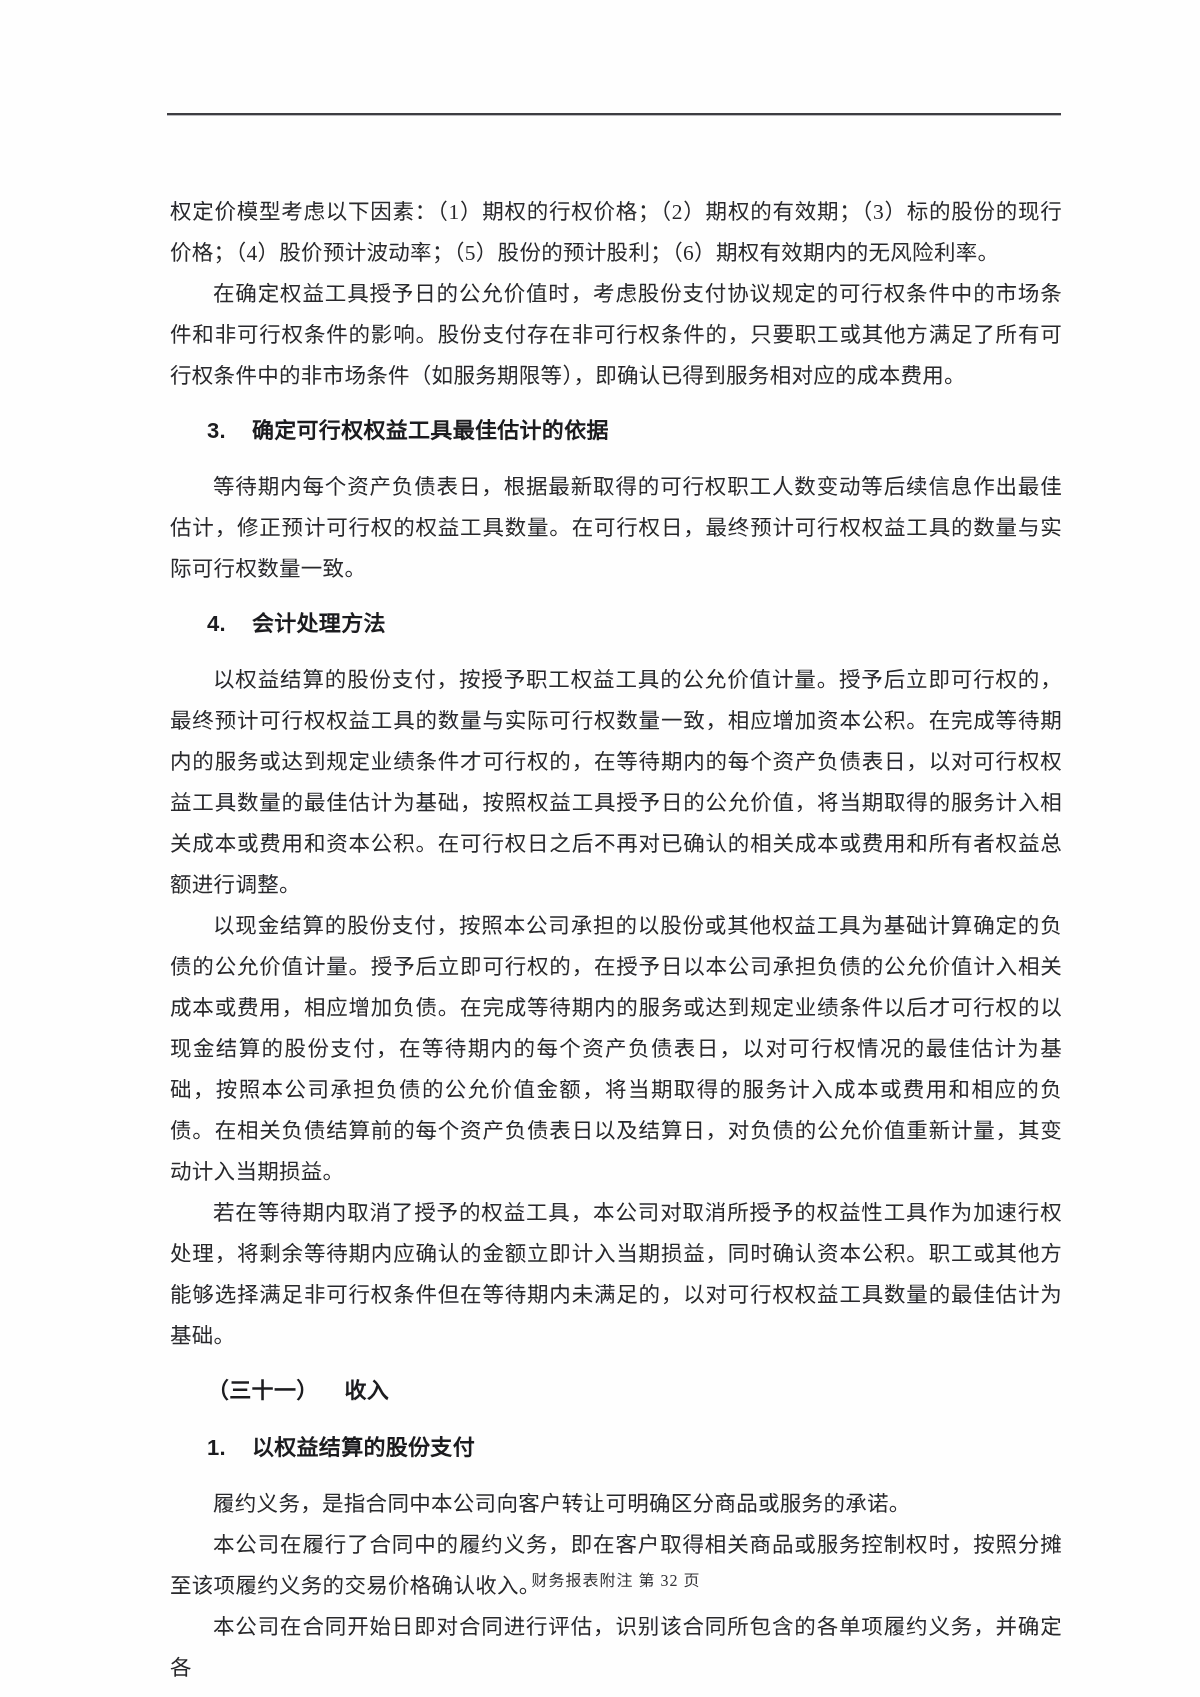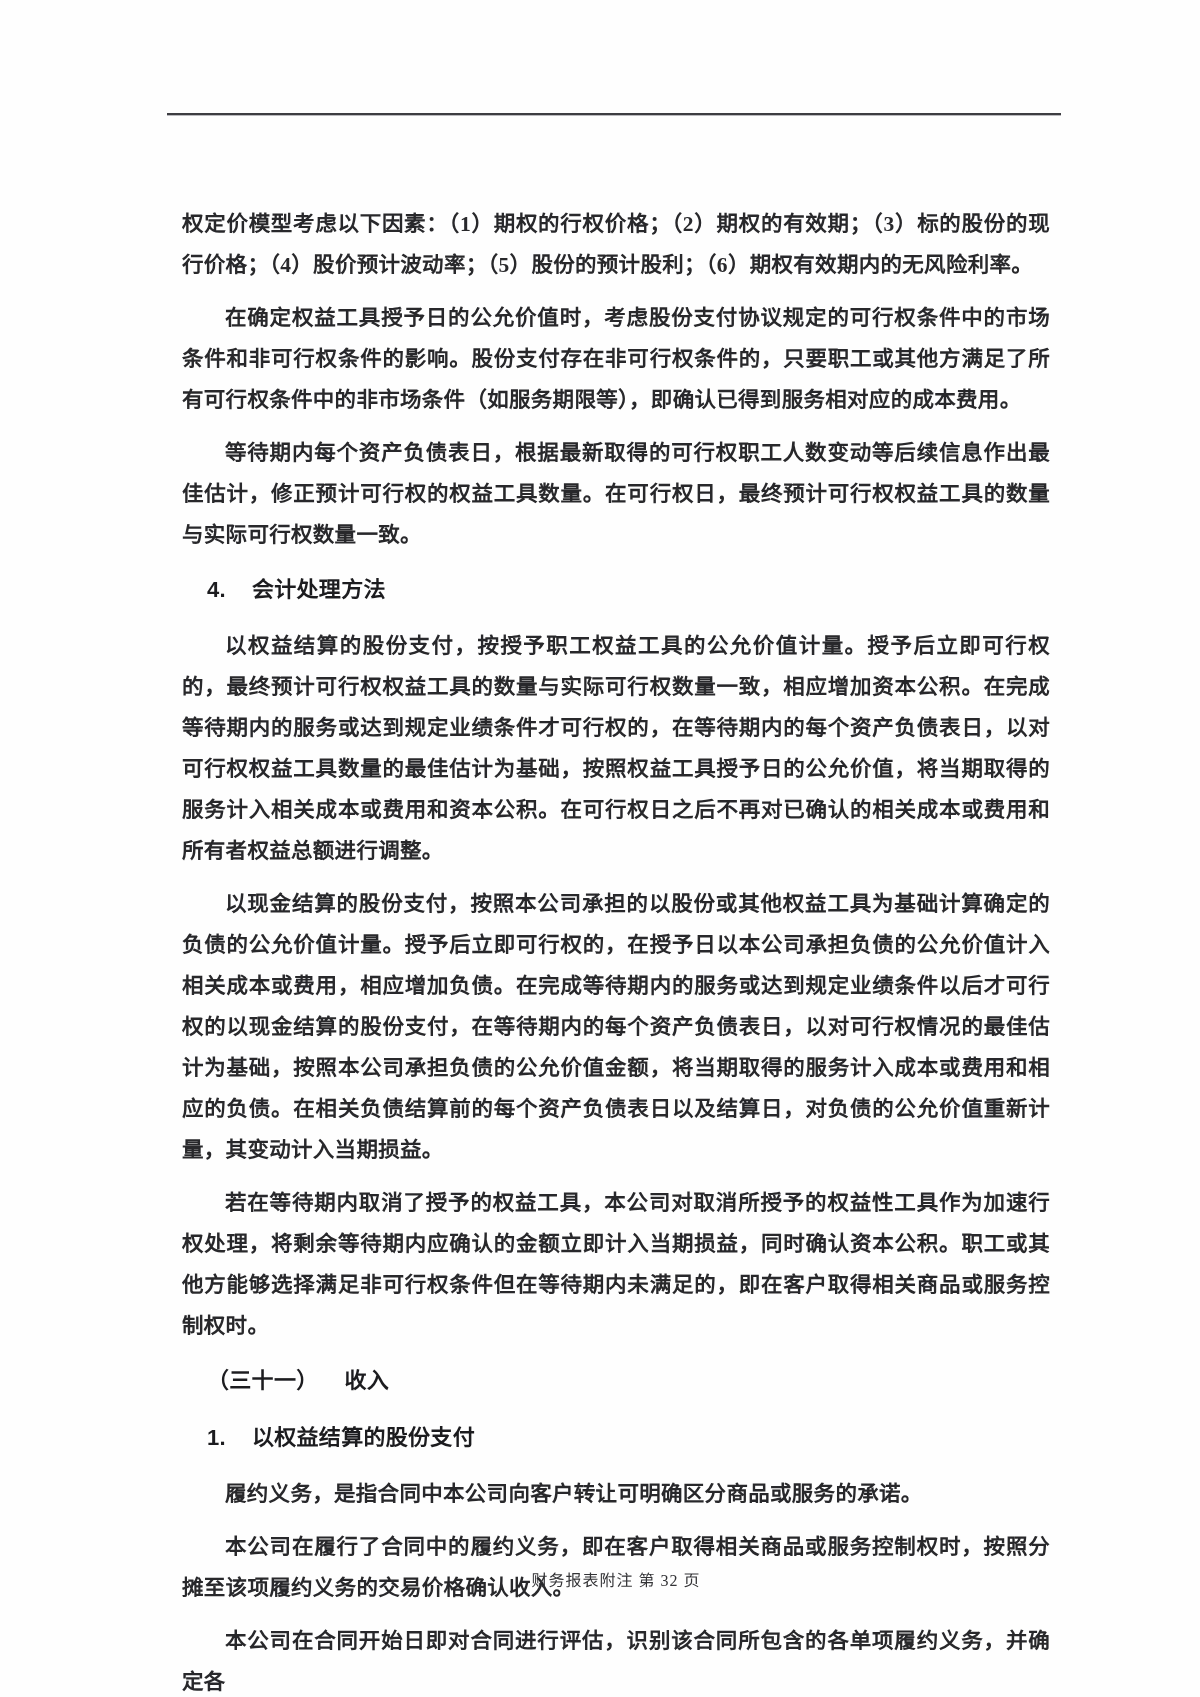--- a/index.html
+++ b/index.html
@@ -29,23 +29,22 @@
     position: absolute;
     left: 170px;
     top: 192px;
     width: 892px;
     font-size: 21.5px;
     line-height: 41px;
     text-align: justify;
     letter-spacing: 0.3px;
   }
   .para {
-    margin: 12px;
+    margin: 0;
     text-indent: 43px;
-    font-weight: bold;
   }
   .para.no-indent {
     text-indent: 0;
   }
   .heading {
     margin: 13px 0 16px 0;
     padding-left: 37px;
     font-family: "Liberation Sans", "DejaVu Sans", sans-serif;
     font-weight: 700;
     font-size: 22px;
@@ -74,32 +73,35 @@
 <div class="page">
 
   <div class="header-rule"></div>
 
   <main class="content">
 
     <p class="para no-indent">权定价模型考虑以下因素：（1）期权的行权价格；（2）期权的有效期；（3）标的股份的现行价格；（4）股价预计波动率；（5）股份的预计股利；（6）期权有效期内的无风险利率。</p>
 
     <p class="para">在确定权益工具授予日的公允价值时，考虑股份支付协议规定的可行权条件中的市场条件和非可行权条件的影响。股份支付存在非可行权条件的，只要职工或其他方满足了所有可行权条件中的非市场条件（如服务期限等），即确认已得到服务相对应的成本费用。</p>
 
+    <h3 class="heading">
+      <span class="h-num">3.</span><span>确定可行权权益工具最佳估计的依据</span>
+    </h3>
 
     <p class="para">等待期内每个资产负债表日，根据最新取得的可行权职工人数变动等后续信息作出最佳估计，修正预计可行权的权益工具数量。在可行权日，最终预计可行权权益工具的数量与实际可行权数量一致。</p>
 
     <h3 class="heading">
       <span class="h-num">4.</span><span>会计处理方法</span>
     </h3>
 
     <p class="para">以权益结算的股份支付，按授予职工权益工具的公允价值计量。授予后立即可行权的，最终预计可行权权益工具的数量与实际可行权数量一致，相应增加资本公积。在完成等待期内的服务或达到规定业绩条件才可行权的，在等待期内的每个资产负债表日，以对可行权权益工具数量的最佳估计为基础，按照权益工具授予日的公允价值，将当期取得的服务计入相关成本或费用和资本公积。在可行权日之后不再对已确认的相关成本或费用和所有者权益总额进行调整。</p>
 
     <p class="para">以现金结算的股份支付，按照本公司承担的以股份或其他权益工具为基础计算确定的负债的公允价值计量。授予后立即可行权的，在授予日以本公司承担负债的公允价值计入相关成本或费用，相应增加负债。在完成等待期内的服务或达到规定业绩条件以后才可行权的以现金结算的股份支付，在等待期内的每个资产负债表日，以对可行权情况的最佳估计为基础，按照本公司承担负债的公允价值金额，将当期取得的服务计入成本或费用和相应的负债。在相关负债结算前的每个资产负债表日以及结算日，对负债的公允价值重新计量，其变动计入当期损益。</p>
 
-    <p class="para">若在等待期内取消了授予的权益工具，本公司对取消所授予的权益性工具作为加速行权处理，将剩余等待期内应确认的金额立即计入当期损益，同时确认资本公积。职工或其他方能够选择满足非可行权条件但在等待期内未满足的，即在客户取得相关商品或服务控制权时。</p>
+    <p class="para">若在等待期内取消了授予的权益工具，本公司对取消所授予的权益性工具作为加速行权处理，将剩余等待期内应确认的金额立即计入当期损益，同时确认资本公积。职工或其他方能够选择满足非可行权条件但在等待期内未满足的，以对可行权权益工具数量的最佳估计为基础。</p>
 
     <h2 class="heading">
       <span class="h-num">（三十一）</span><span>收入</span>
     </h2>
 
     <h3 class="heading">
       <span class="h-num">1.</span><span>以权益结算的股份支付</span>
     </h3>
 
     <p class="para">履约义务，是指合同中本公司向客户转让可明确区分商品或服务的承诺。</p>

